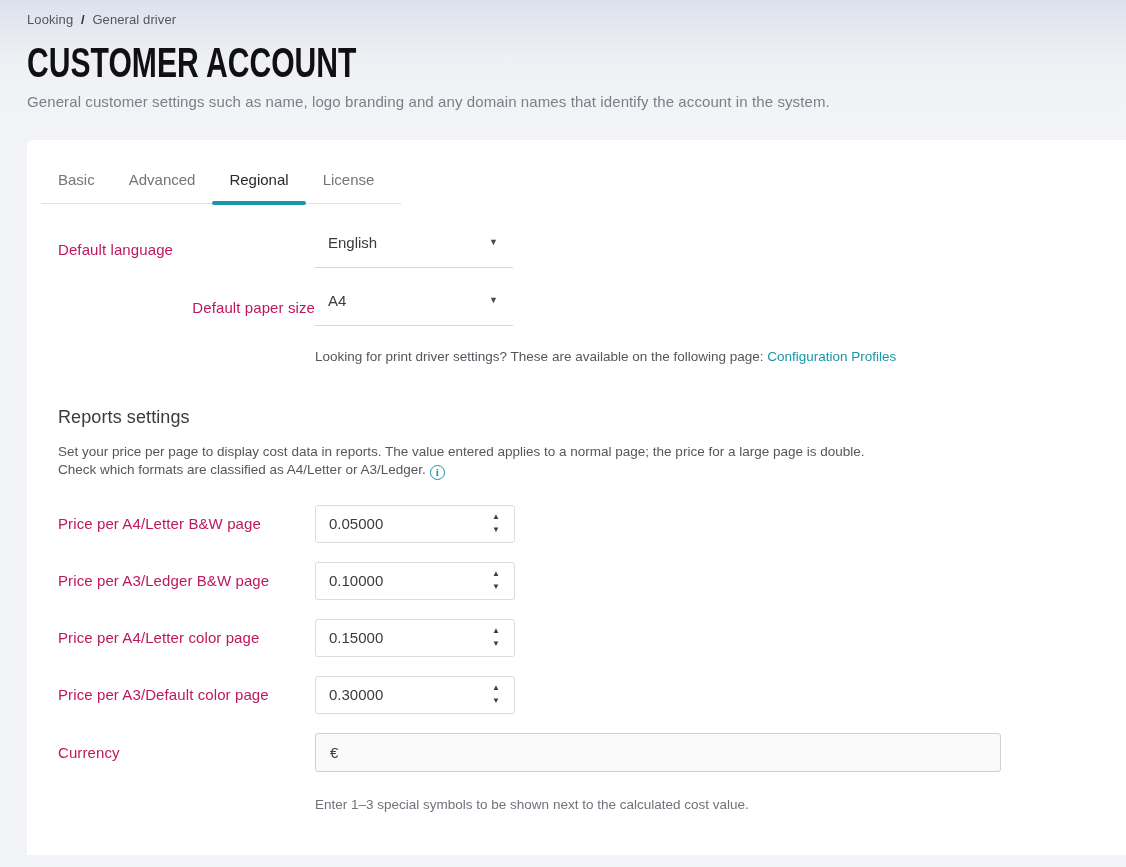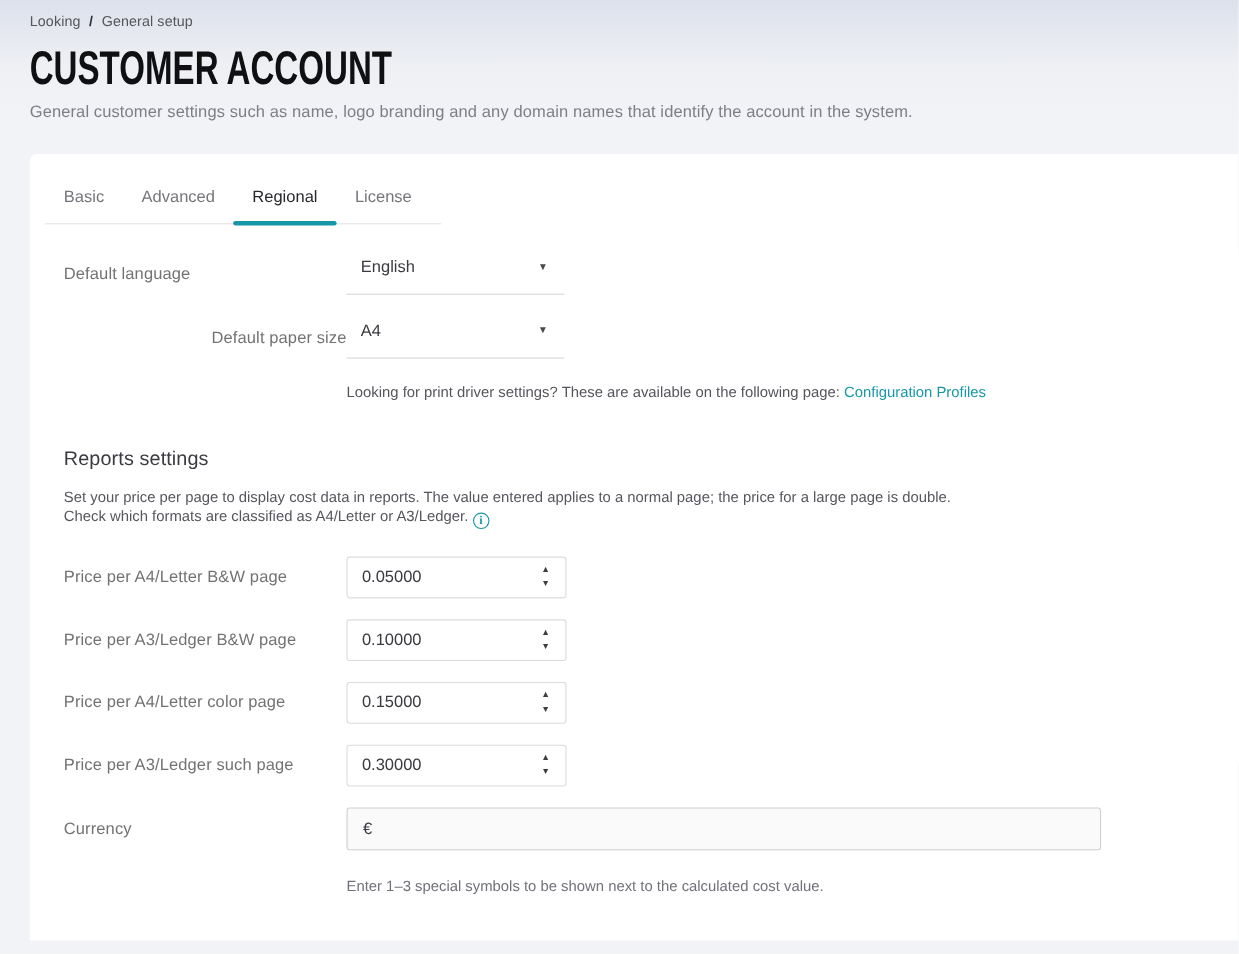--- a/index.html
+++ b/index.html
@@ -50,21 +50,21 @@
     position: absolute;
     left: 0; right: 0; bottom: -2px;
     height: 4px;
     background: var(--accent);
     border-radius: 2px;
   }
 
   .form-area { padding-left: 31px; }
 
   .field-row { display: flex; align-items: center; }
-  .field-label { width: 257px; font-size: 15px; color: #737373; letter-spacing: 0.1px; flex: none; }
+  .field-label { width: 257px; font-size: 15px; color: #be185d; letter-spacing: 0.1px; flex: none; }
 
   
   .select-control {
     width: 198px; height: 38px;
     display: flex; align-items: center; justify-content: space-between;
     padding: 0 15px 12px 13px;
     border-bottom: 1px solid #d8d8dc;
     font-size: 15px; color: #3a3a40;
     cursor: pointer;
   }
@@ -132,21 +132,21 @@
   }
   .helper { margin: 25px 0 0 257px; font-size: 13.5px; color: #71717a; }
 </style>
 </head>
 <body>
 
 <div class="page-header">
   <div class="breadcrumb">
     <span>Looking</span>
     <span class="sep">/</span>
-    <span>General setup</span>
+    <span>General driver</span>
   </div>
   <div class="page-title">CUSTOMER ACCOUNT</div>
   <div class="page-desc">General customer settings such as name, logo branding and any domain names that identify the account in the system.</div>
 </div>
 
 <div class="card">
 
   <div class="tabs">
     <div class="tab">Basic</div>
     <div class="tab">Advanced</div>
@@ -212,21 +212,21 @@
       <div class="number-input">
         <input type="text" value="0.15000" style="">
         <div class="spinners">
           <button class="spin-btn">▲</button>
           <button class="spin-btn">▼</button>
         </div>
       </div>
     </div>
 
     <div class="field-row row-price">
-      <div class="field-label">Price per A3/Ledger such page</div>
+      <div class="field-label">Price per A3/Default color page</div>
       <div class="number-input">
         <input type="text" value="0.30000" style="">
         <div class="spinners">
           <button class="spin-btn">▲</button>
           <button class="spin-btn">▼</button>
         </div>
       </div>
     </div>
 
     <div class="field-row row-currency">

